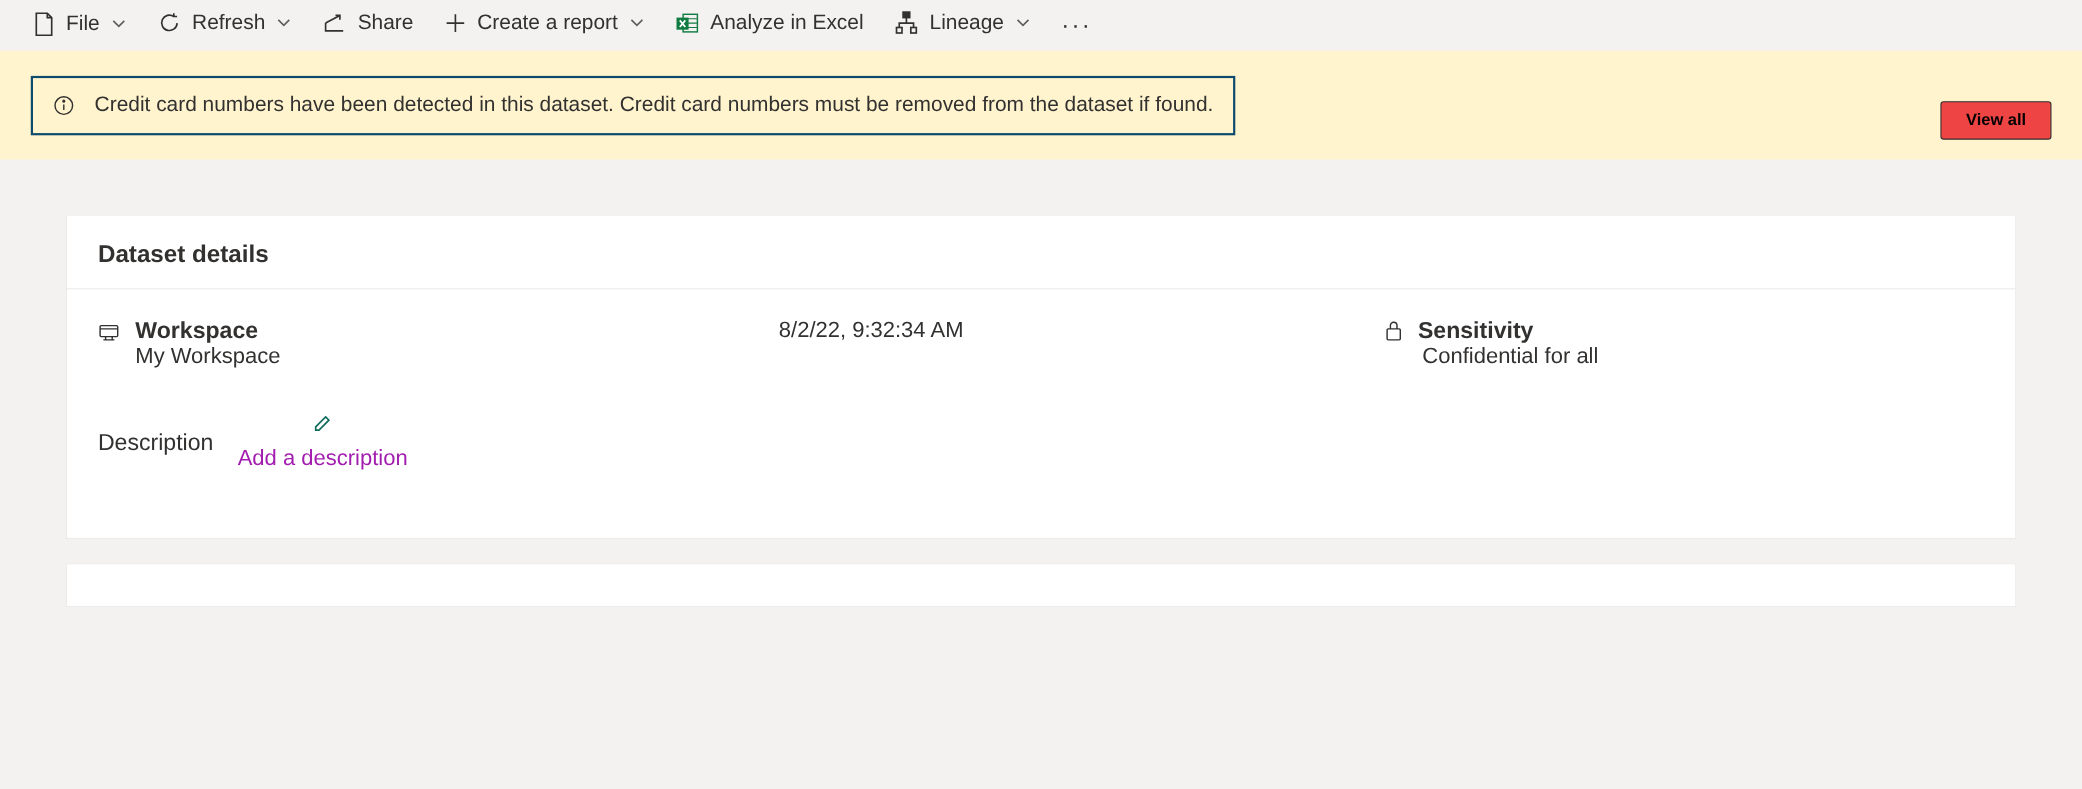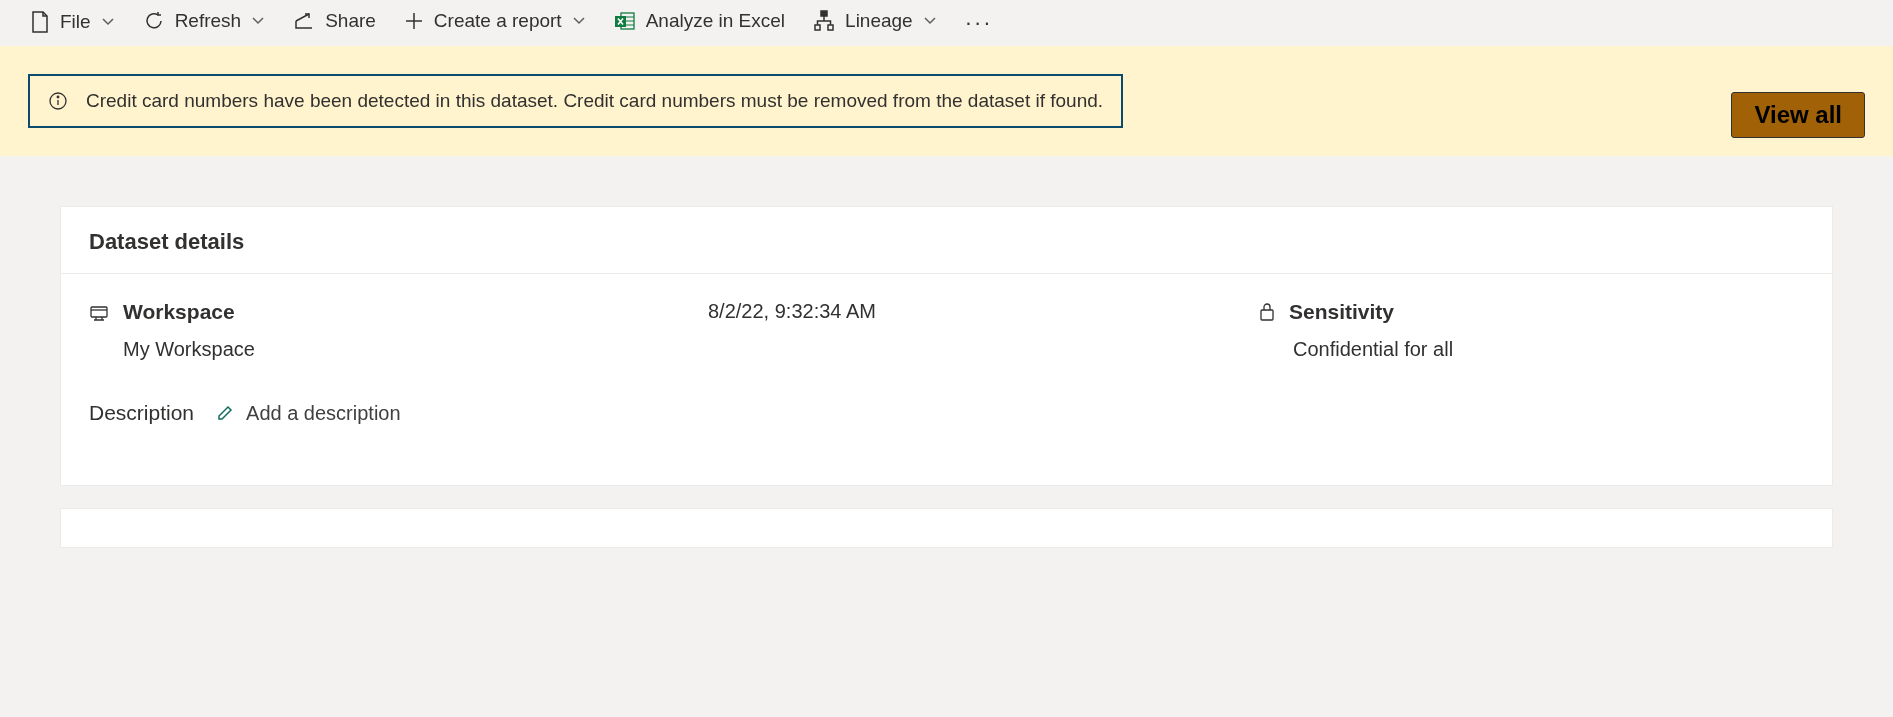--- a/index.html
+++ b/index.html
@@ -42,24 +42,24 @@
       align-items: center;
       gap: 18px;
       border: 2px solid #0c4a6e;
       padding: 14px 18px;
       flex: 0 0 auto;
       background: #fff4ce;
     }
     .alert-text { font-size: 19px; color: #323130; }
     .alert-spacer { flex: 1; }
     .view-all-btn {
-      background: #a16207;
+      background: #ef4444;
       border: 1.5px solid #323130;
       padding: 8px 22px;
-      font-size: 24px;
+      font-size: 15px;
       font-weight: 600;
       cursor: pointer;
       border-radius: 3px;
       margin-top: 28px;
     }
     .content {
       padding: 50px 60px 20px 60px;
     }
     .card {
       background: #fff;
@@ -78,41 +78,41 @@
       gap: 40px;
     }
     .detail-col { flex: 1; }
     .detail-head {
       display: flex;
       align-items: center;
       gap: 14px;
       font-size: 21px;
       font-weight: 600;
       color: #323130;
-      margin-bottom: 14px;
     }
     .detail-val {
       font-size: 20px;
       color: #323130;
       margin-left: 34px;
     }
     .desc-row {
       display: flex;
       align-items: center;
       gap: 22px;
       padding: 0 28px 60px 28px;
     }
     .desc-label { font-size: 21px; font-weight: 400; }
     .add-desc {
       display: flex;
       align-items: center;
       gap: 12px;
-      color: #404040;
+      color: #a21caf;
       font-size: 20px;
       cursor: pointer;
+      flex-direction: column;
     }
     .card2 {
       background: #fff;
       border: 1px solid #edebe9;
       height: 40px;
       margin-top: 22px;
     }
     svg { display:block; }
   </style>
 </head>

